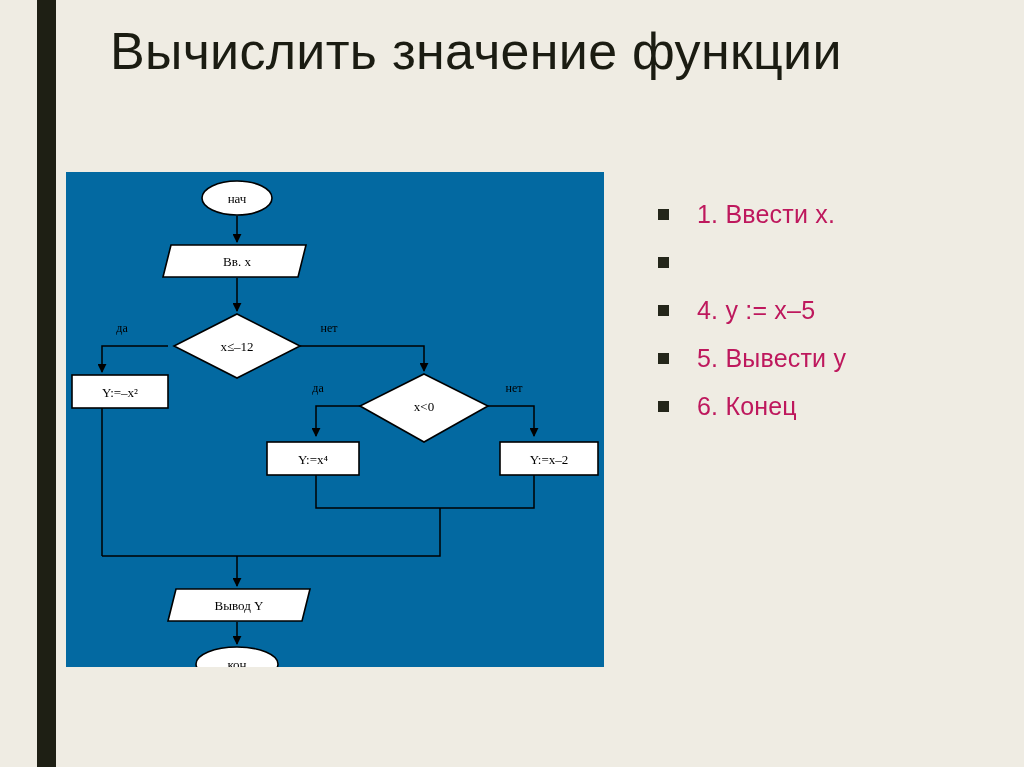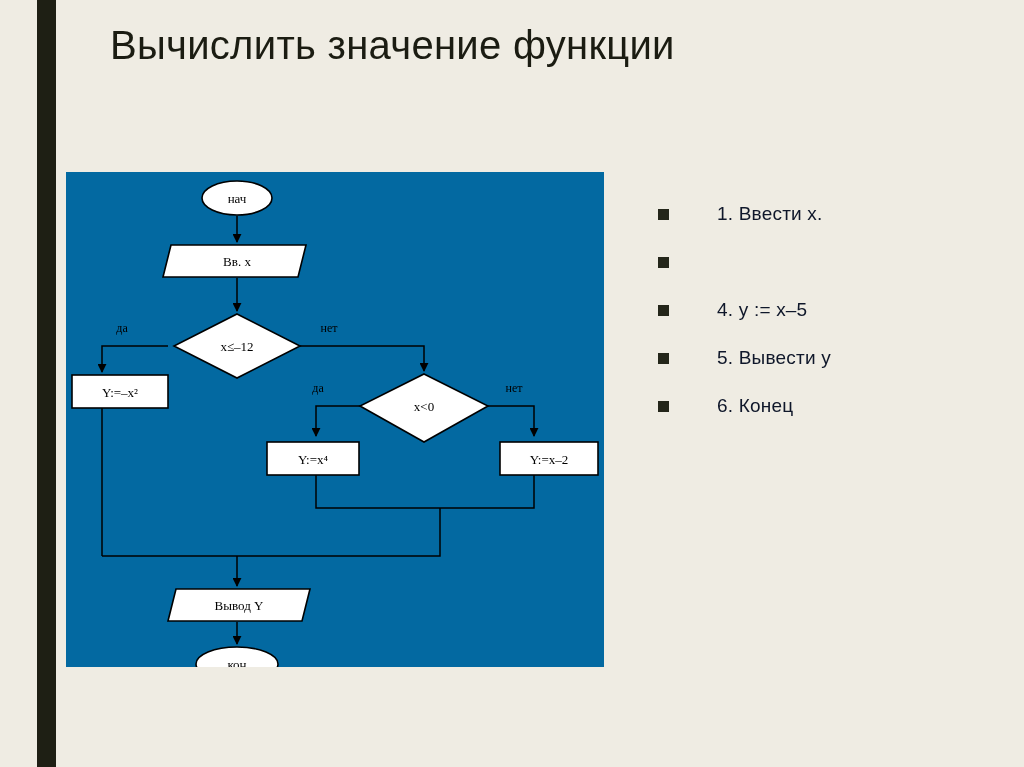--- a/index.html
+++ b/index.html
@@ -29,21 +29,21 @@
     width: 19px;
     height: 767px;
     background: #1e1f14;
   }
   
   #page-title {
     position: absolute;
     left: 110px;
     top: 23px;
     width: 800px;
-    font-size: 40px;
+    font-size: 52px;
     font-weight: 400;
     letter-spacing: 0.3px;
     color: #1b1c12;
     line-height: 1.1;
     white-space: nowrap;
   }
   
   #flowchart-panel {
     position: absolute;
     left: 66px;
@@ -71,25 +71,24 @@
     align-items: center;
   }
   .bullet {
     width: 11px;
     height: 11px;
     background: #24261a;
     flex: 0 0 auto;
     margin-right: 28px;
   }
   .item-text {
-    font-size: 19px;
-    color: #0f172a;
+    font-size: 25px;
+    color: #be185d;
     white-space: nowrap;
     letter-spacing: 0.2px;
-    margin-left: 20px;
   }
   .item-text sup {
     font-size: 0.62em;
     vertical-align: super;
     line-height: 0;
   }
   
   .fc-label {
     font-family: "Liberation Serif", serif;
     font-size: 13px;

